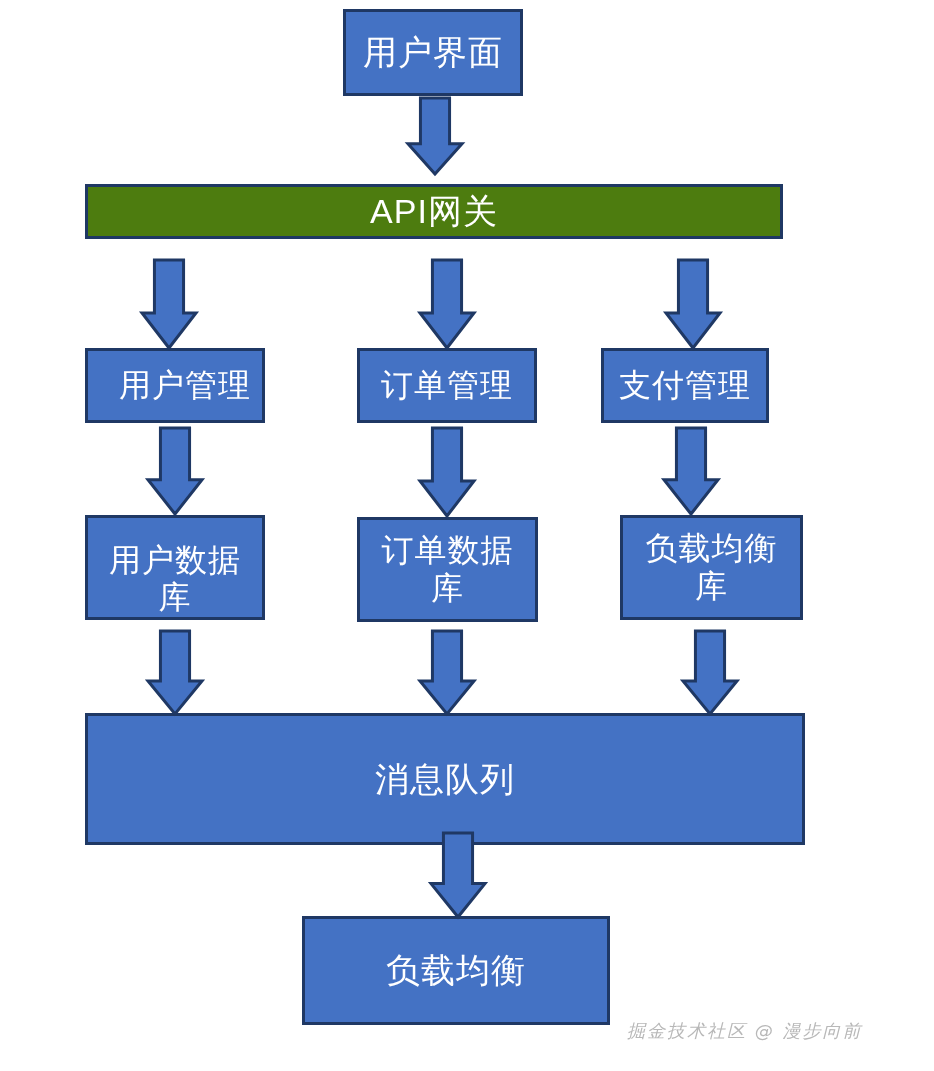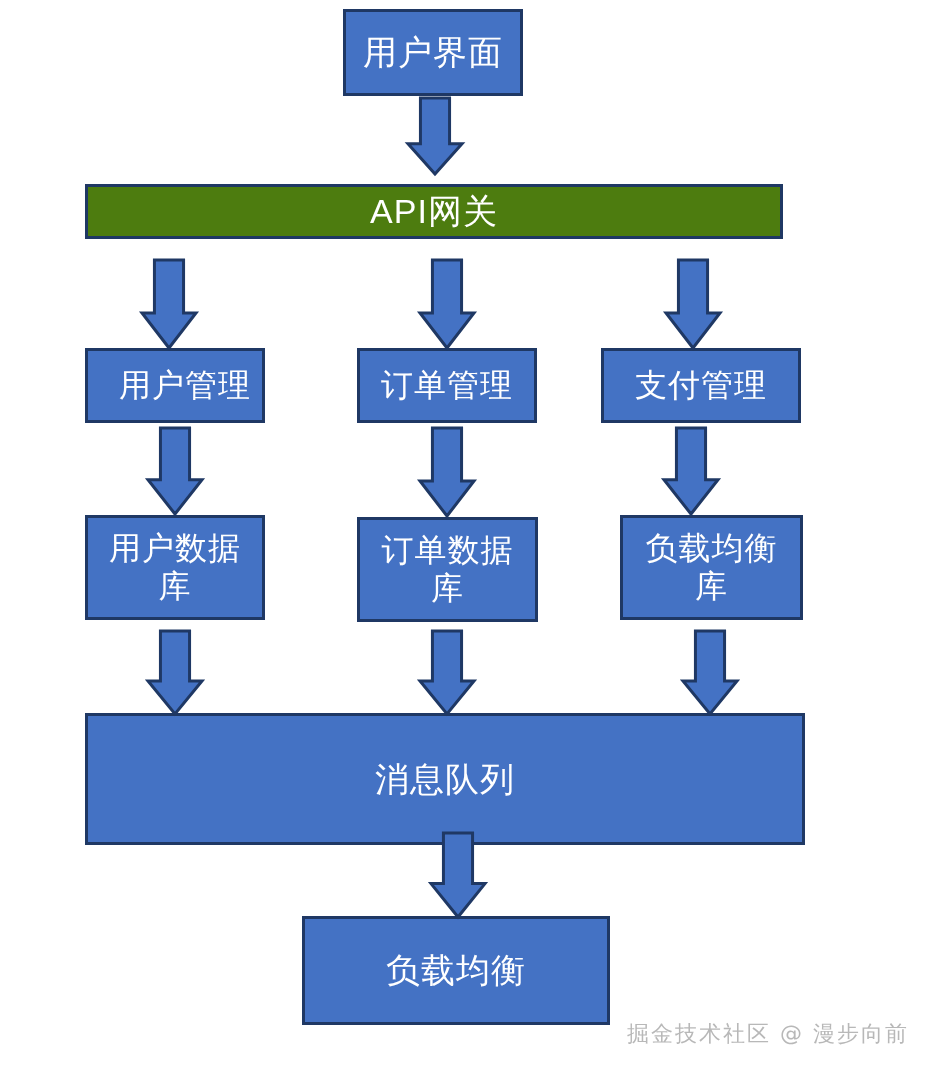--- a/index.html
+++ b/index.html
@@ -41,36 +41,37 @@
     position: absolute;
   }
   .arrow svg {
     display: block;
     overflow: visible;
   }
   .watermark {
     position: absolute;
     color: #b8b8b8;
     font-family: "DejaVu Sans", "Liberation Sans", sans-serif;
-    font-size: 22px;
+    font-size: 18px;
     letter-spacing: 2px;
     white-space: nowrap;
+    font-style: italic;
   }
 </style>
 </head>
 <body>
 
 <div id="canvas">
   <div id="nodes-layer">
       <div class="node" style="left: 343px; top: 9px; width: 180px; height: 87px; background: rgb(68, 114, 196); border-color: rgb(31, 56, 100); color: rgb(255, 255, 255); font-size: 34px;"><span class="node-label">用户界面</span></div>
       <div class="node" style="left: 85px; top: 184px; width: 698px; height: 55px; background: #4d7c0f; border-color: rgb(31, 56, 100); color: rgb(255, 255, 255); font-size: 34px;"><span class="node-label">API网关</span></div>
       <div class="node" style="left: 85px; top: 348px; width: 180px; height: 75px; background: rgb(68, 114, 196); border-color: rgb(31, 56, 100); color: rgb(255, 255, 255); font-size: 32px; padding-left: 20px;"><span class="node-label">用户管理</span></div>
       <div class="node" style="left: 357px; top: 348px; width: 180px; height: 75px; background: rgb(68, 114, 196); border-color: rgb(31, 56, 100); color: rgb(255, 255, 255); font-size: 32px;"><span class="node-label">订单管理</span></div>
-      <div class="node" style="left: 601px; top: 348px; width: 200px; height: 75px; background: rgb(68, 114, 196); border-color: rgb(31, 56, 100); color: rgb(255, 255, 255); font-size: 32px;"><span class="node-label">支付管理</span></div>
-      <div class="node" style="left: 85px; top: 515px; width: 180px; height: 105px; background: rgb(68, 114, 196); border-color: rgb(31, 56, 100); color: rgb(255, 255, 255); font-size: 32px;"><span class="node-label">用户数据
+      <div class="node" style="left: 601px; top: 348px; width: 168px; height: 75px; background: rgb(68, 114, 196); border-color: rgb(31, 56, 100); color: rgb(255, 255, 255); font-size: 32px;"><span class="node-label">支付管理</span></div>
+      <div class="node" style="left: 85px; top: 515px; width: 180px; height: 105px; background: rgb(68, 114, 196); border-color: rgb(31, 56, 100); color: rgb(255, 255, 255); font-size: 32px; align-items: flex-end;"><span class="node-label">用户数据
 库</span></div>
       <div class="node" style="left: 357px; top: 517px; width: 181px; height: 105px; background: rgb(68, 114, 196); border-color: rgb(31, 56, 100); color: rgb(255, 255, 255); font-size: 32px;"><span class="node-label">订单数据
 库</span></div>
       <div class="node" style="left: 620px; top: 515px; width: 183px; height: 105px; background: rgb(68, 114, 196); border-color: rgb(31, 56, 100); color: rgb(255, 255, 255); font-size: 32px;"><span class="node-label">负载均衡
 库</span></div>
       <div class="node" style="left: 85px; top: 713px; width: 720px; height: 132px; background: rgb(68, 114, 196); border-color: rgb(31, 56, 100); color: rgb(255, 255, 255); font-size: 34px;"><span class="node-label">消息队列</span></div>
       <div class="node" style="left: 302px; top: 916px; width: 308px; height: 109px; background: rgb(68, 114, 196); border-color: rgb(31, 56, 100); color: rgb(255, 255, 255); font-size: 34px;"><span class="node-label">负载均衡</span></div>
     </div>
   <div id="arrows-layer">
       <div class="arrow" style="left: 407px; top: 97px; width: 56px; height: 78px;">

